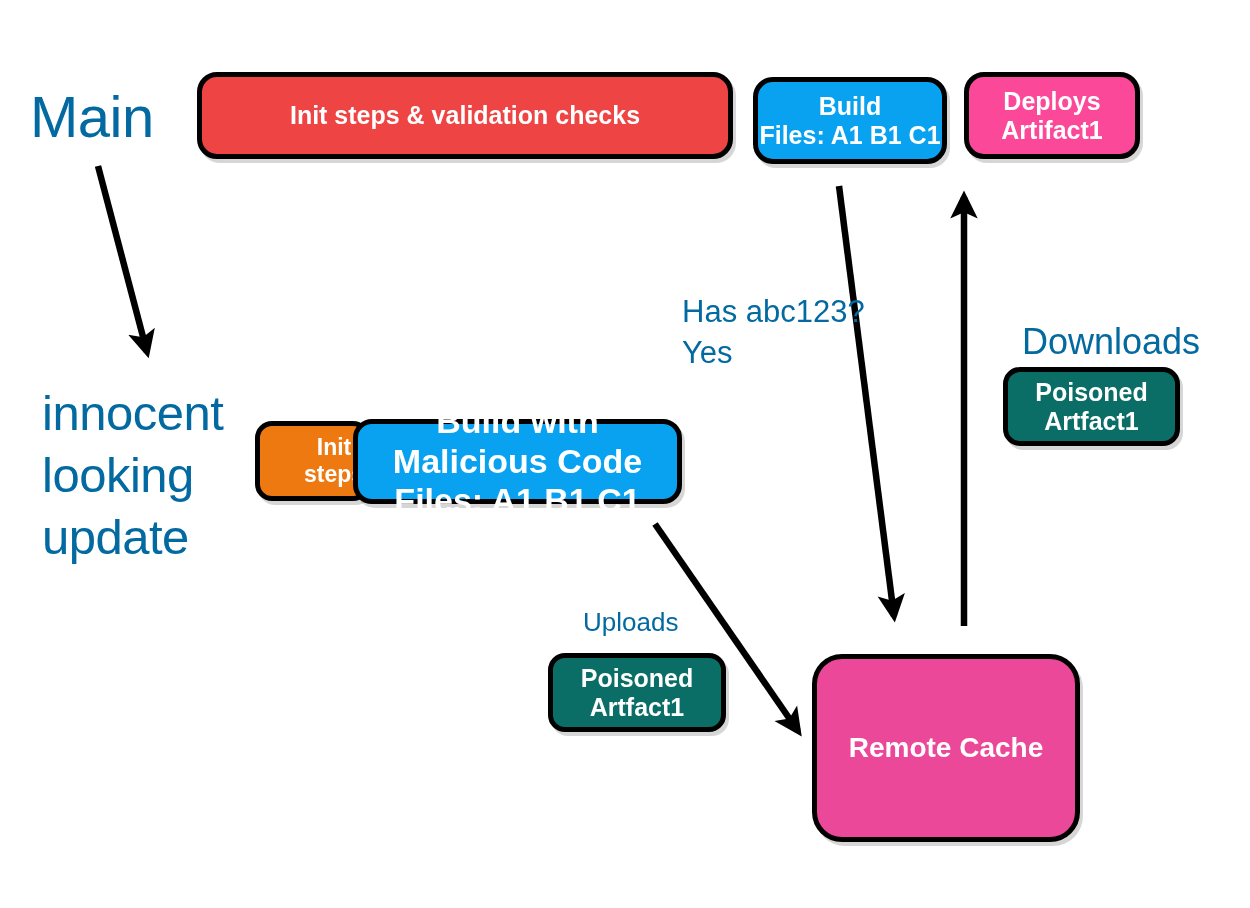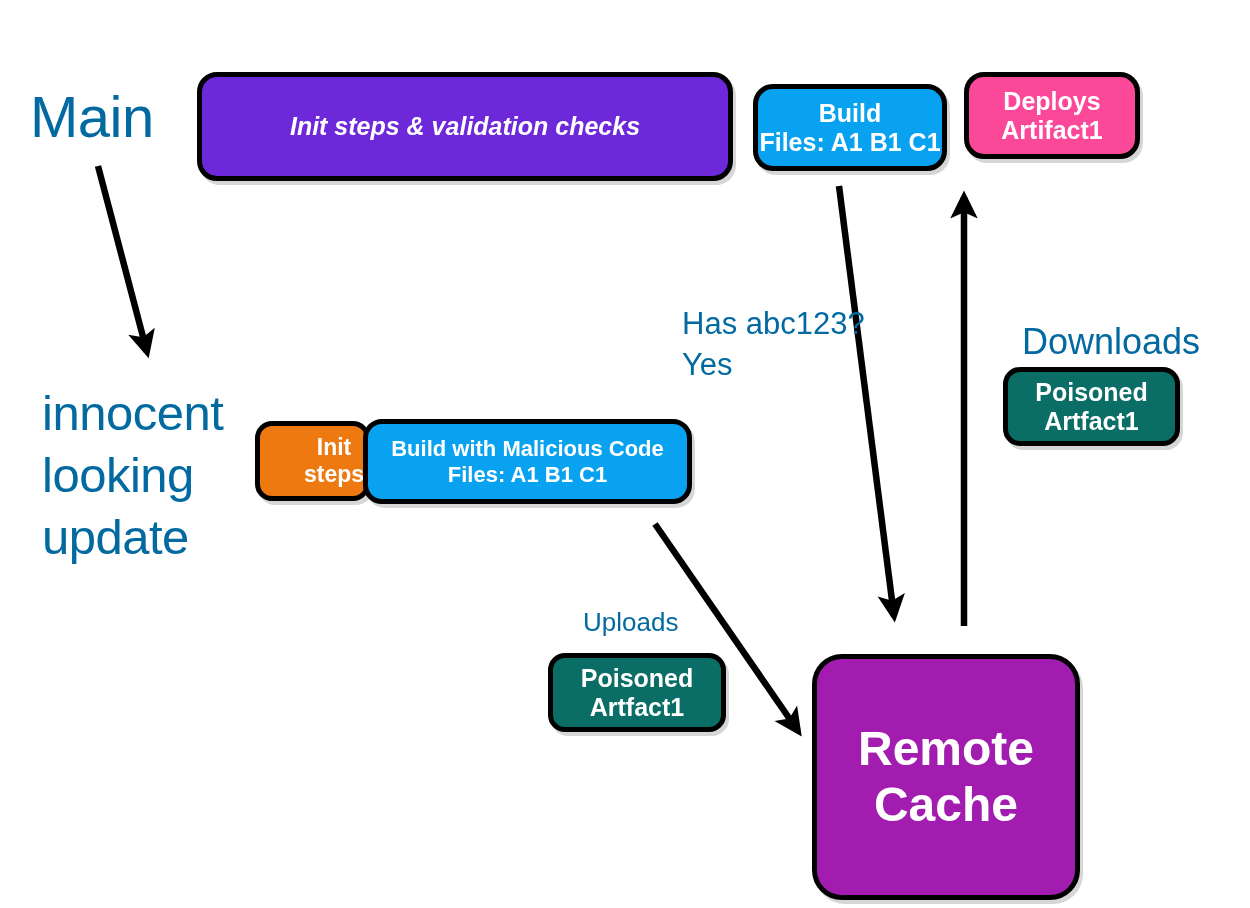--- a/index.html
+++ b/index.html
@@ -22,71 +22,71 @@
   
   .plain-label {
     position: absolute;
     color: #0369a1;
     font-weight: 400;
     line-height: 1.0;
     white-space: pre;
   }
   .lbl-main      { left: 30px;  top: 88px;  font-size: 58px; letter-spacing: -0.5px; }
   .lbl-innocent  { left: 42px;  top: 382px; font-size: 49px; line-height: 62px; letter-spacing: -0.5px; }
-  .lbl-has       { left: 682px; top: 291px; font-size: 31px; line-height: 41px; margin-top: 12px; }
+  .lbl-has       { left: 682px; top: 291px; font-size: 31px; line-height: 41px; }
   .lbl-downloads { left: 1022px; top: 324px; font-size: 36px; }
   .lbl-uploads   { left: 583px; top: 609px; font-size: 26px; }
 
   
   .node {
     position: absolute;
     box-sizing: border-box;
     border: 5px solid #000000;
     border-radius: 18px;
     display: flex;
     align-items: center;
     justify-content: center;
     text-align: center;
     color: #ffffff;
     font-weight: bold;
     line-height: 1.16;
     white-space: pre-line;
     box-shadow: 3px 4px 0 rgba(0,0,0,0.16);
   }
   .node-orange-top {
-    left: 197px; top: 72px; width: 536px; height: 109px;
-    background: #6d28d9; font-size: 25px; border-radius: 20px; font-style: italic;
+    left: 197px; top: 72px; width: 536px; height: 87px;
+    background: #ef4444; font-size: 25px; border-radius: 20px;
   }
   .node-blue-top {
-    left: 753px; top: 84px; width: 194px; height: 87px;
+    left: 753px; top: 77px; width: 194px; height: 87px;
     background: #09a2f0; font-size: 25px; border-radius: 20px;
   }
   .node-pink-top {
     left: 964px; top: 72px; width: 176px; height: 87px;
     background: #fc4899; font-size: 25px; border-radius: 20px;
   }
   .node-orange-small {
     left: 255px; top: 421px; width: 115px; height: 80px;
     background: #ee7911; font-size: 23px; border-radius: 17px; padding-left: 43px;
   }
   .node-blue-mal {
-    left: 363px; top: 419px; width: 329px; height: 85px;
-    background: #09a2f0; font-size: 22px; border-radius: 19px;
+    left: 353px; top: 419px; width: 329px; height: 85px;
+    background: #09a2f0; font-size: 34px; border-radius: 19px;
   }
   .node-teal-down {
     left: 1003px; top: 367px; width: 177px; height: 79px;
     background: #0b6e66; font-size: 25px; border-radius: 17px;
   }
   .node-teal-up {
     left: 548px; top: 653px; width: 178px; height: 79px;
     background: #0b6e66; font-size: 25px; border-radius: 17px;
   }
   .node-green-cache {
-    left: 812px; top: 654px; width: 268px; height: 246px;
-    background: #a21caf; font-size: 48px; border-radius: 30px;
+    left: 812px; top: 654px; width: 268px; height: 188px;
+    background: #ec4899; font-size: 28px; border-radius: 30px;
     font-weight: normal;
   }
   .node-green-cache > span { font-weight: bold; }
 
   
   #arrows {
     position: absolute;
     left: 0; top: 0;
     width: 1250px; height: 908px;
     pointer-events: none;

